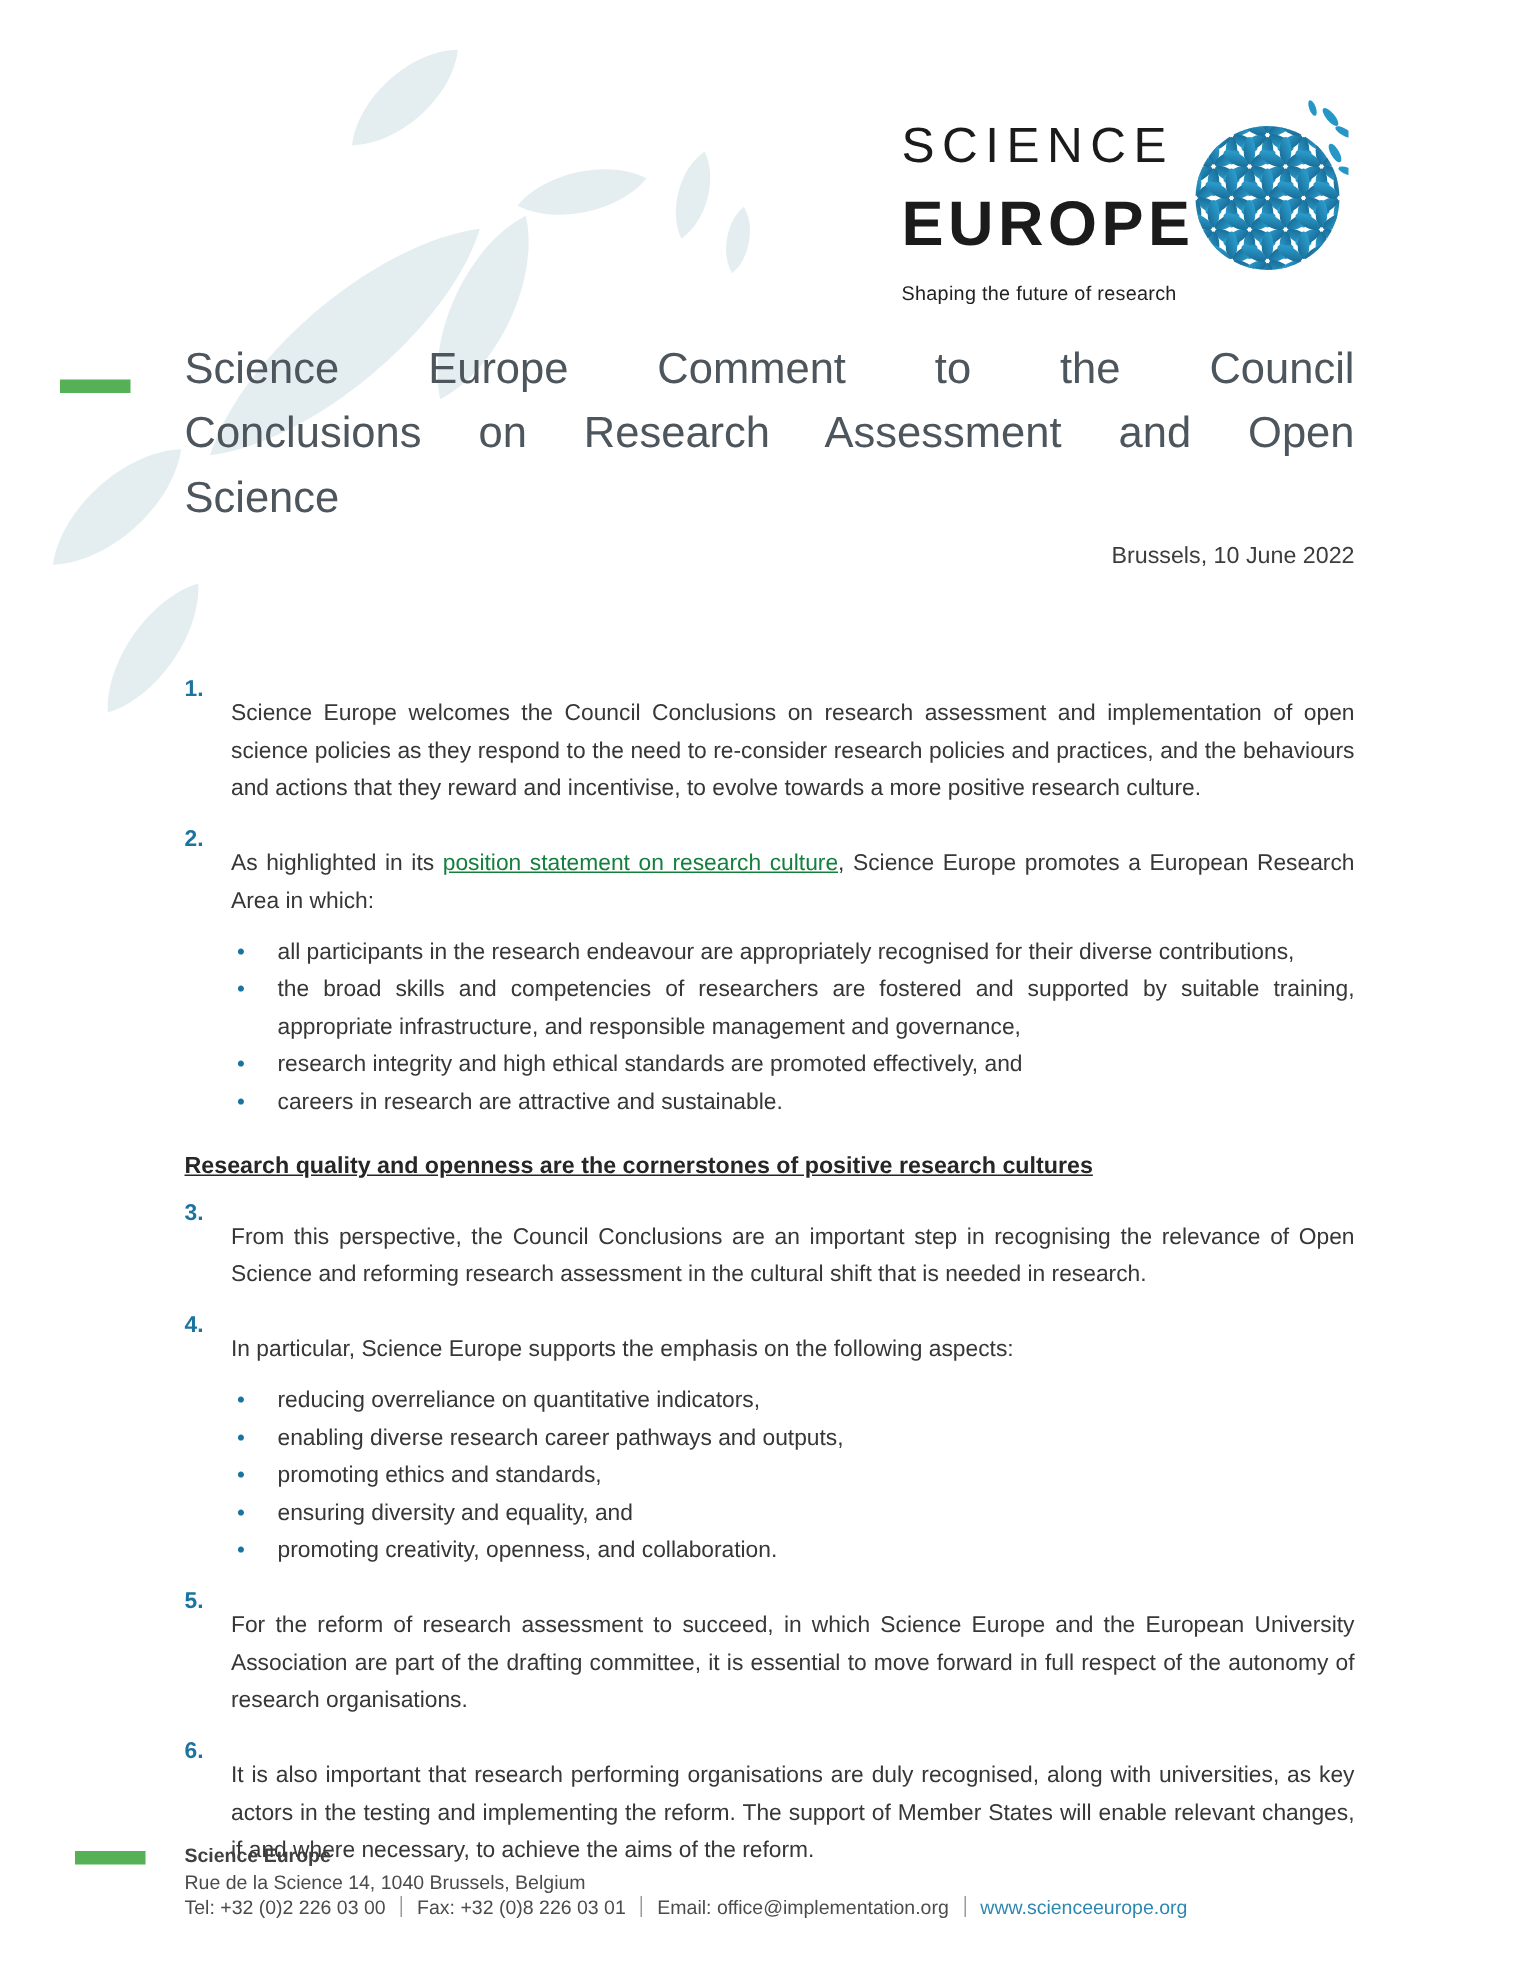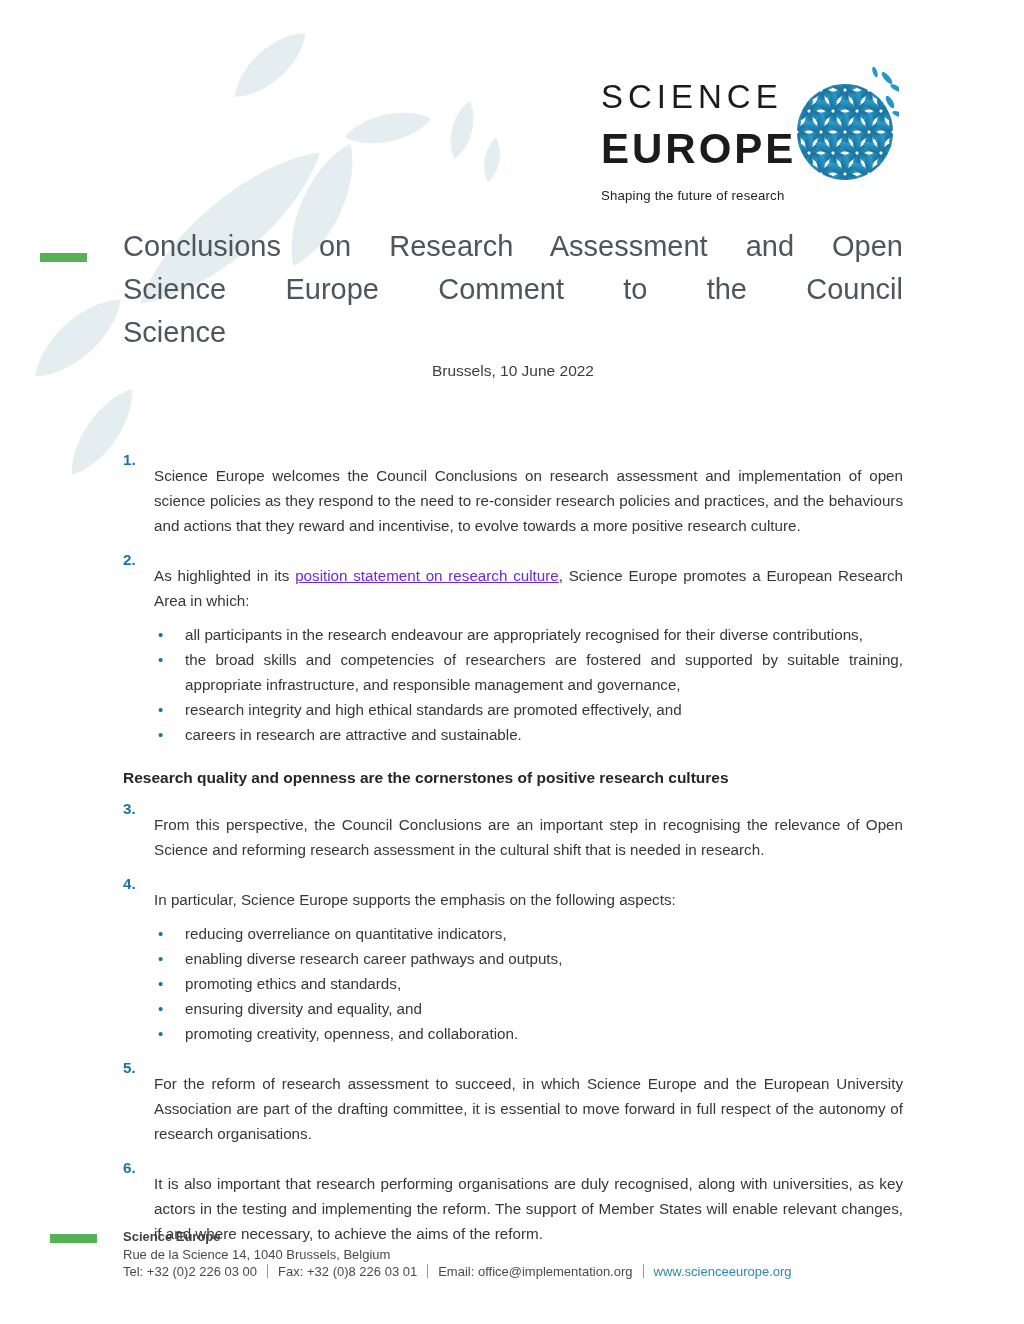--- a/index.html
+++ b/index.html
@@ -62,21 +62,21 @@
     font-weight: 400;
     line-height: 43px;
   }
   .doc-title .tl-just { text-align: justify; text-align-last: justify; }
   .doc-title .tl-last { text-align: left; }
 
   .doc-date {
     position: absolute;
     left: 123px; top: 362px;
     width: 780px;
-    text-align: center;
+    text-align: right;
     z-index: 2;
     color: #3c3c3c;
     font-size: 15.5px;
   }
 
   
   .content {
     position: absolute;
     left: 123px; top: 447px;
     width: 780px;
@@ -99,20 +99,21 @@
     font-size: 15px;
   }
   .bullet-row .btxt { flex: 1; text-align: justify; }
 
   .section-heading {
     font-weight: 700;
     color: #262626;
     font-size: 15.5px;
     margin-top: 18px;
     margin-bottom: 6px;
+    text-decoration: underline;
   }
 
   .inline-link { text-decoration: underline; cursor: pointer; }
 
   
   .footer-bar {
     position: absolute;
     left: 50px; top: 1234px;
     width: 47px; height: 9px;
     z-index: 2;
@@ -210,37 +211,37 @@
         <ellipse cx="101" cy="22" rx="2.4" ry="6.5" transform="rotate(-60 101 22)"></ellipse>
         <ellipse cx="95" cy="36" rx="2.8" ry="7" transform="rotate(-30 95 36)"></ellipse>
         <ellipse cx="103" cy="48" rx="2.3" ry="6" transform="rotate(-70 103 48)"></ellipse>
       </g>
     </svg>
   </div>
 
   <div class="accent-bar" style="background:#56b055"></div>
 
   <div class="doc-title">
+    <div class="tl-just">Science Europe Comment to the Council</div>
     <div class="tl-just">Conclusions on Research Assessment and Open</div>
-    <div class="tl-just">Science Europe Comment to the Council</div>
     <div class="tl-last">Science</div>
   </div>
 
   <div class="doc-date">Brussels, 10 June 2022</div>
 
   <div class="content">
 
     <div class="num-item">
       <span class="num" style="color:#1b74a0">1.</span>
       <span class="txt">Science Europe welcomes the Council Conclusions on research assessment and implementation of open science policies as they respond to the need to re-consider research policies and practices, and the behaviours and actions that they reward and incentivise, to evolve towards a more positive research culture.</span>
     </div>
 
     <div class="num-item">
       <span class="num" style="color:#1b74a0">2.</span>
-      <span class="txt"><span>As highlighted in its </span><span class="inline-link" style="color:#6d28d9">position statement on research culture</span><span>, Science Europe promotes a European Research Area in which:</span></span>
+      <span class="txt"><span>As highlighted in its </span><span class="inline-link" style="color:#15803d">position statement on research culture</span><span>, Science Europe promotes a European Research Area in which:</span></span>
     </div>
 
     <div class="bullet-list">
       <div class="bullet-row">
         <span class="dot" style="color:#1b74a0">•</span>
         <span class="btxt">all participants in the research endeavour are appropriately recognised for their diverse contributions,</span>
       </div>
       <div class="bullet-row">
         <span class="dot" style="color:#1b74a0">•</span>
         <span class="btxt">the broad skills and competencies of researchers are fostered and supported by suitable training, appropriate infrastructure, and responsible management and governance,</span>

